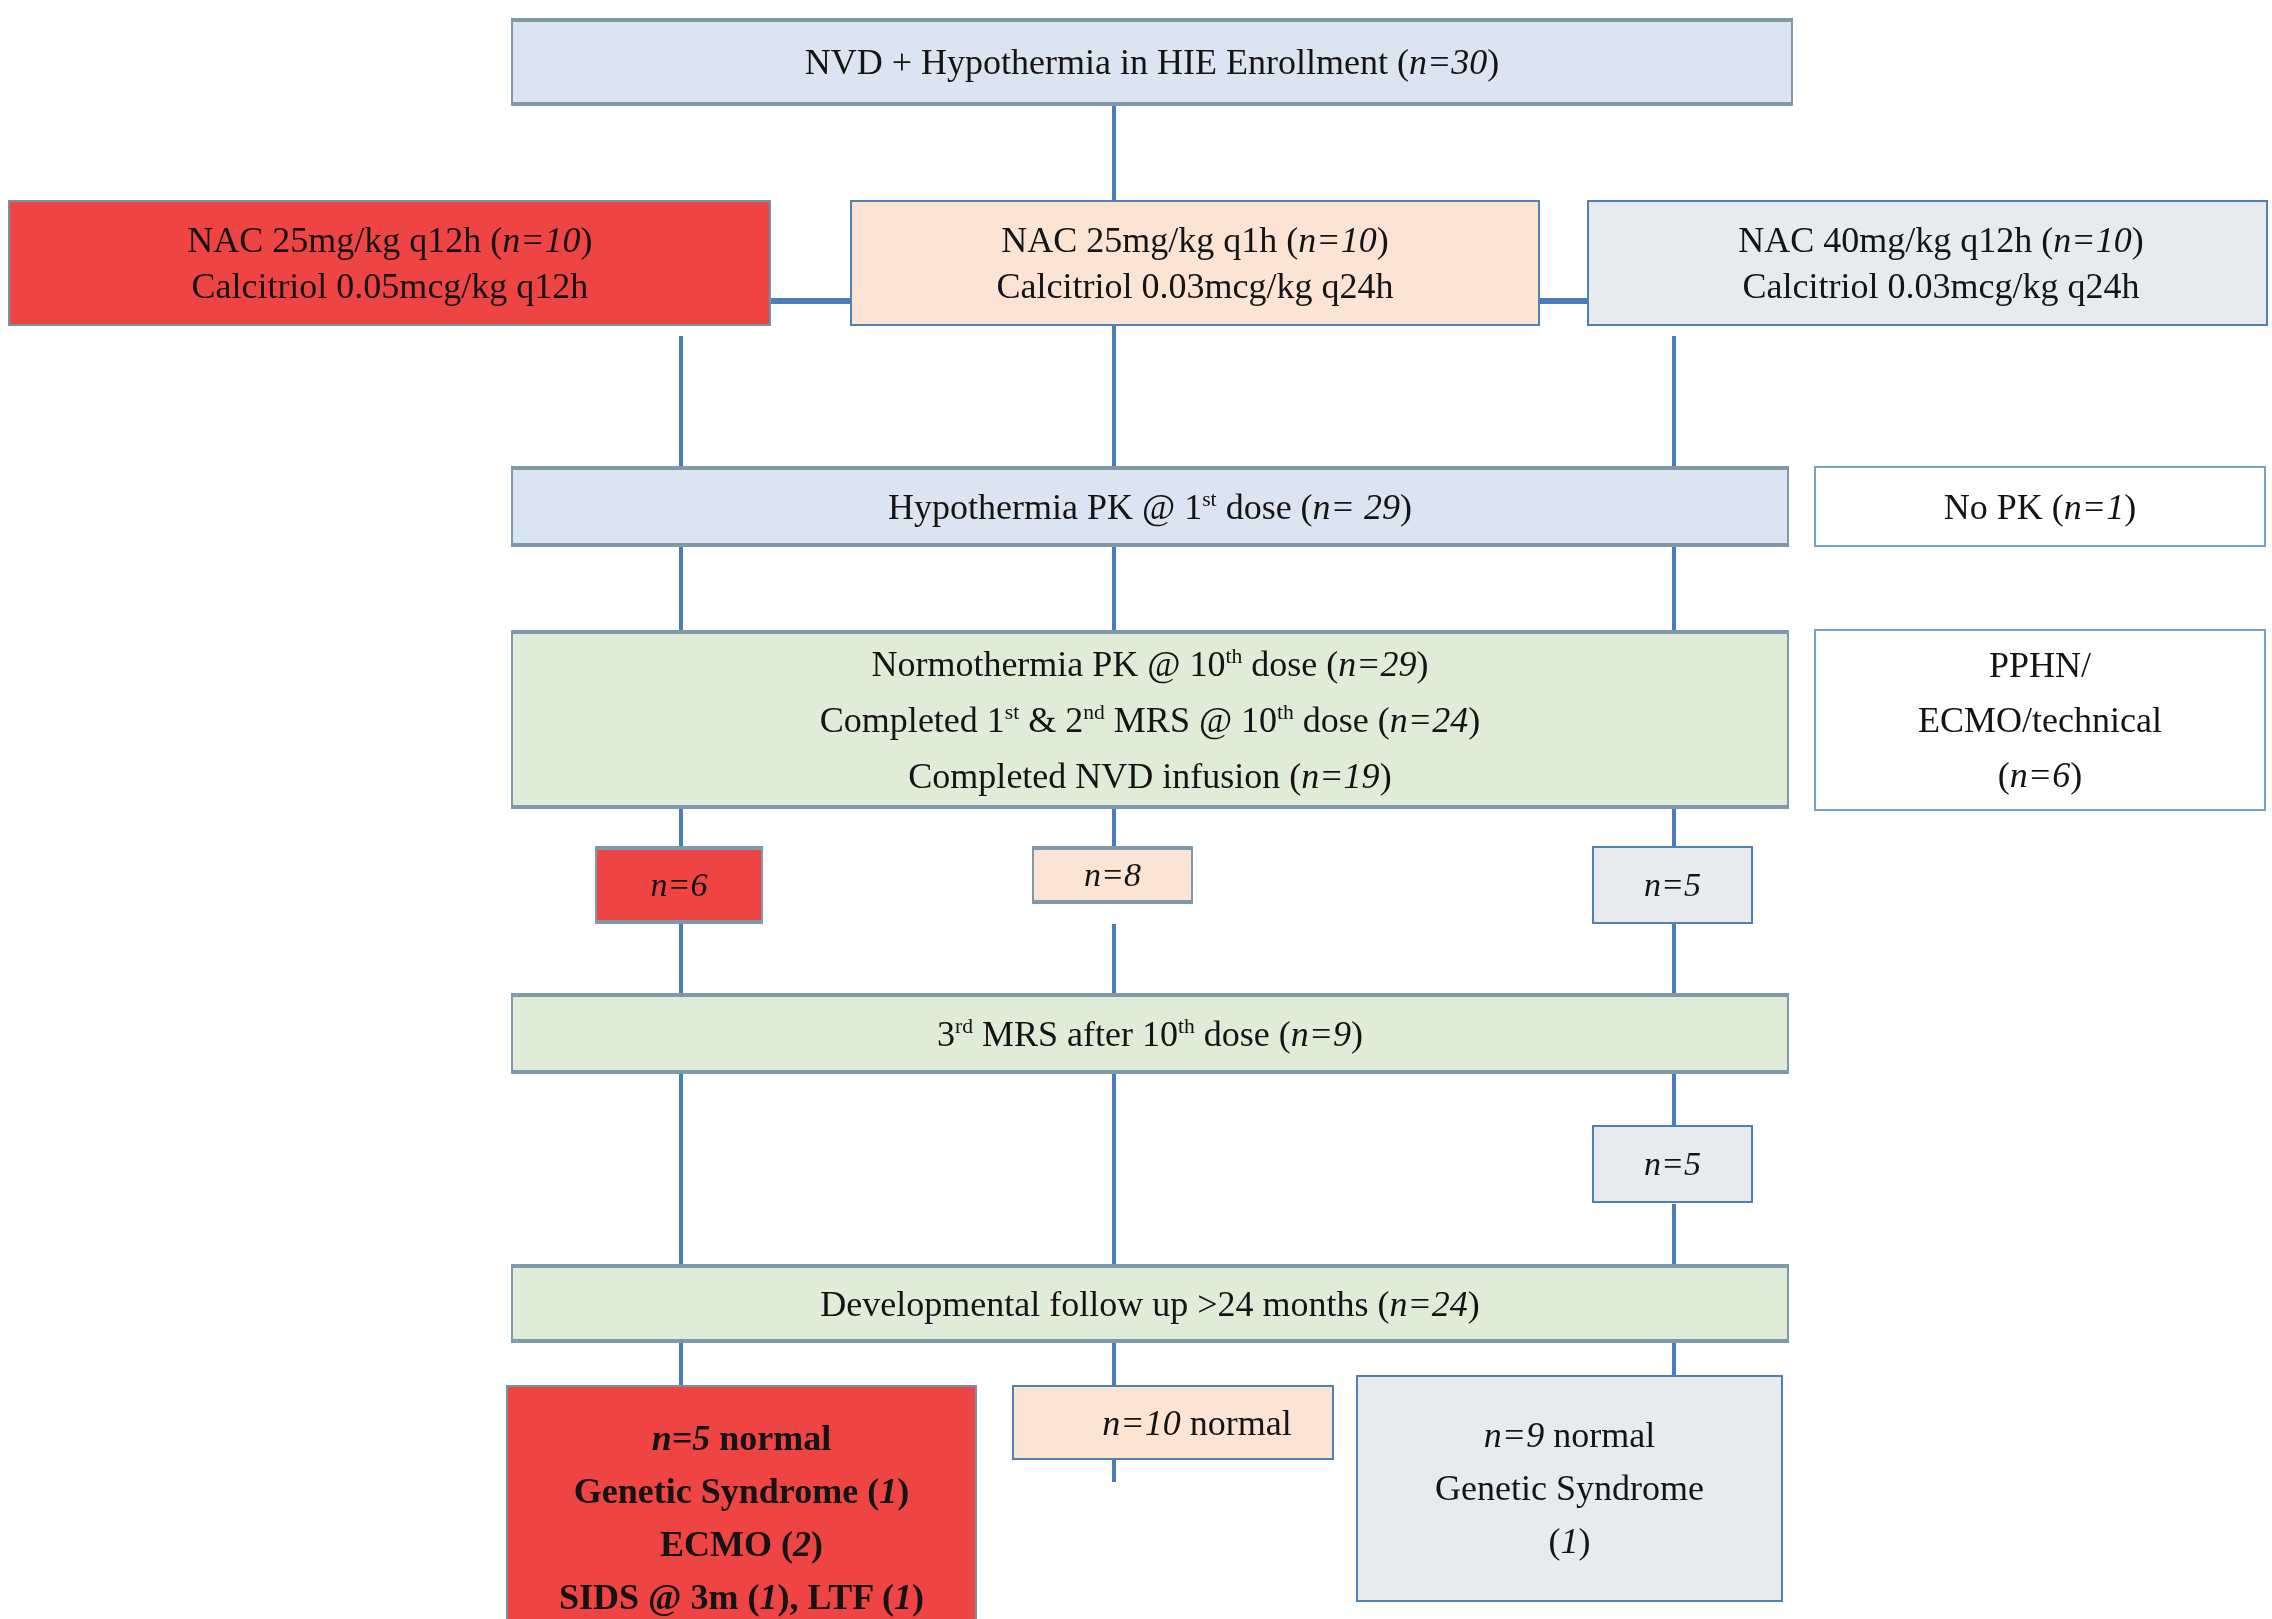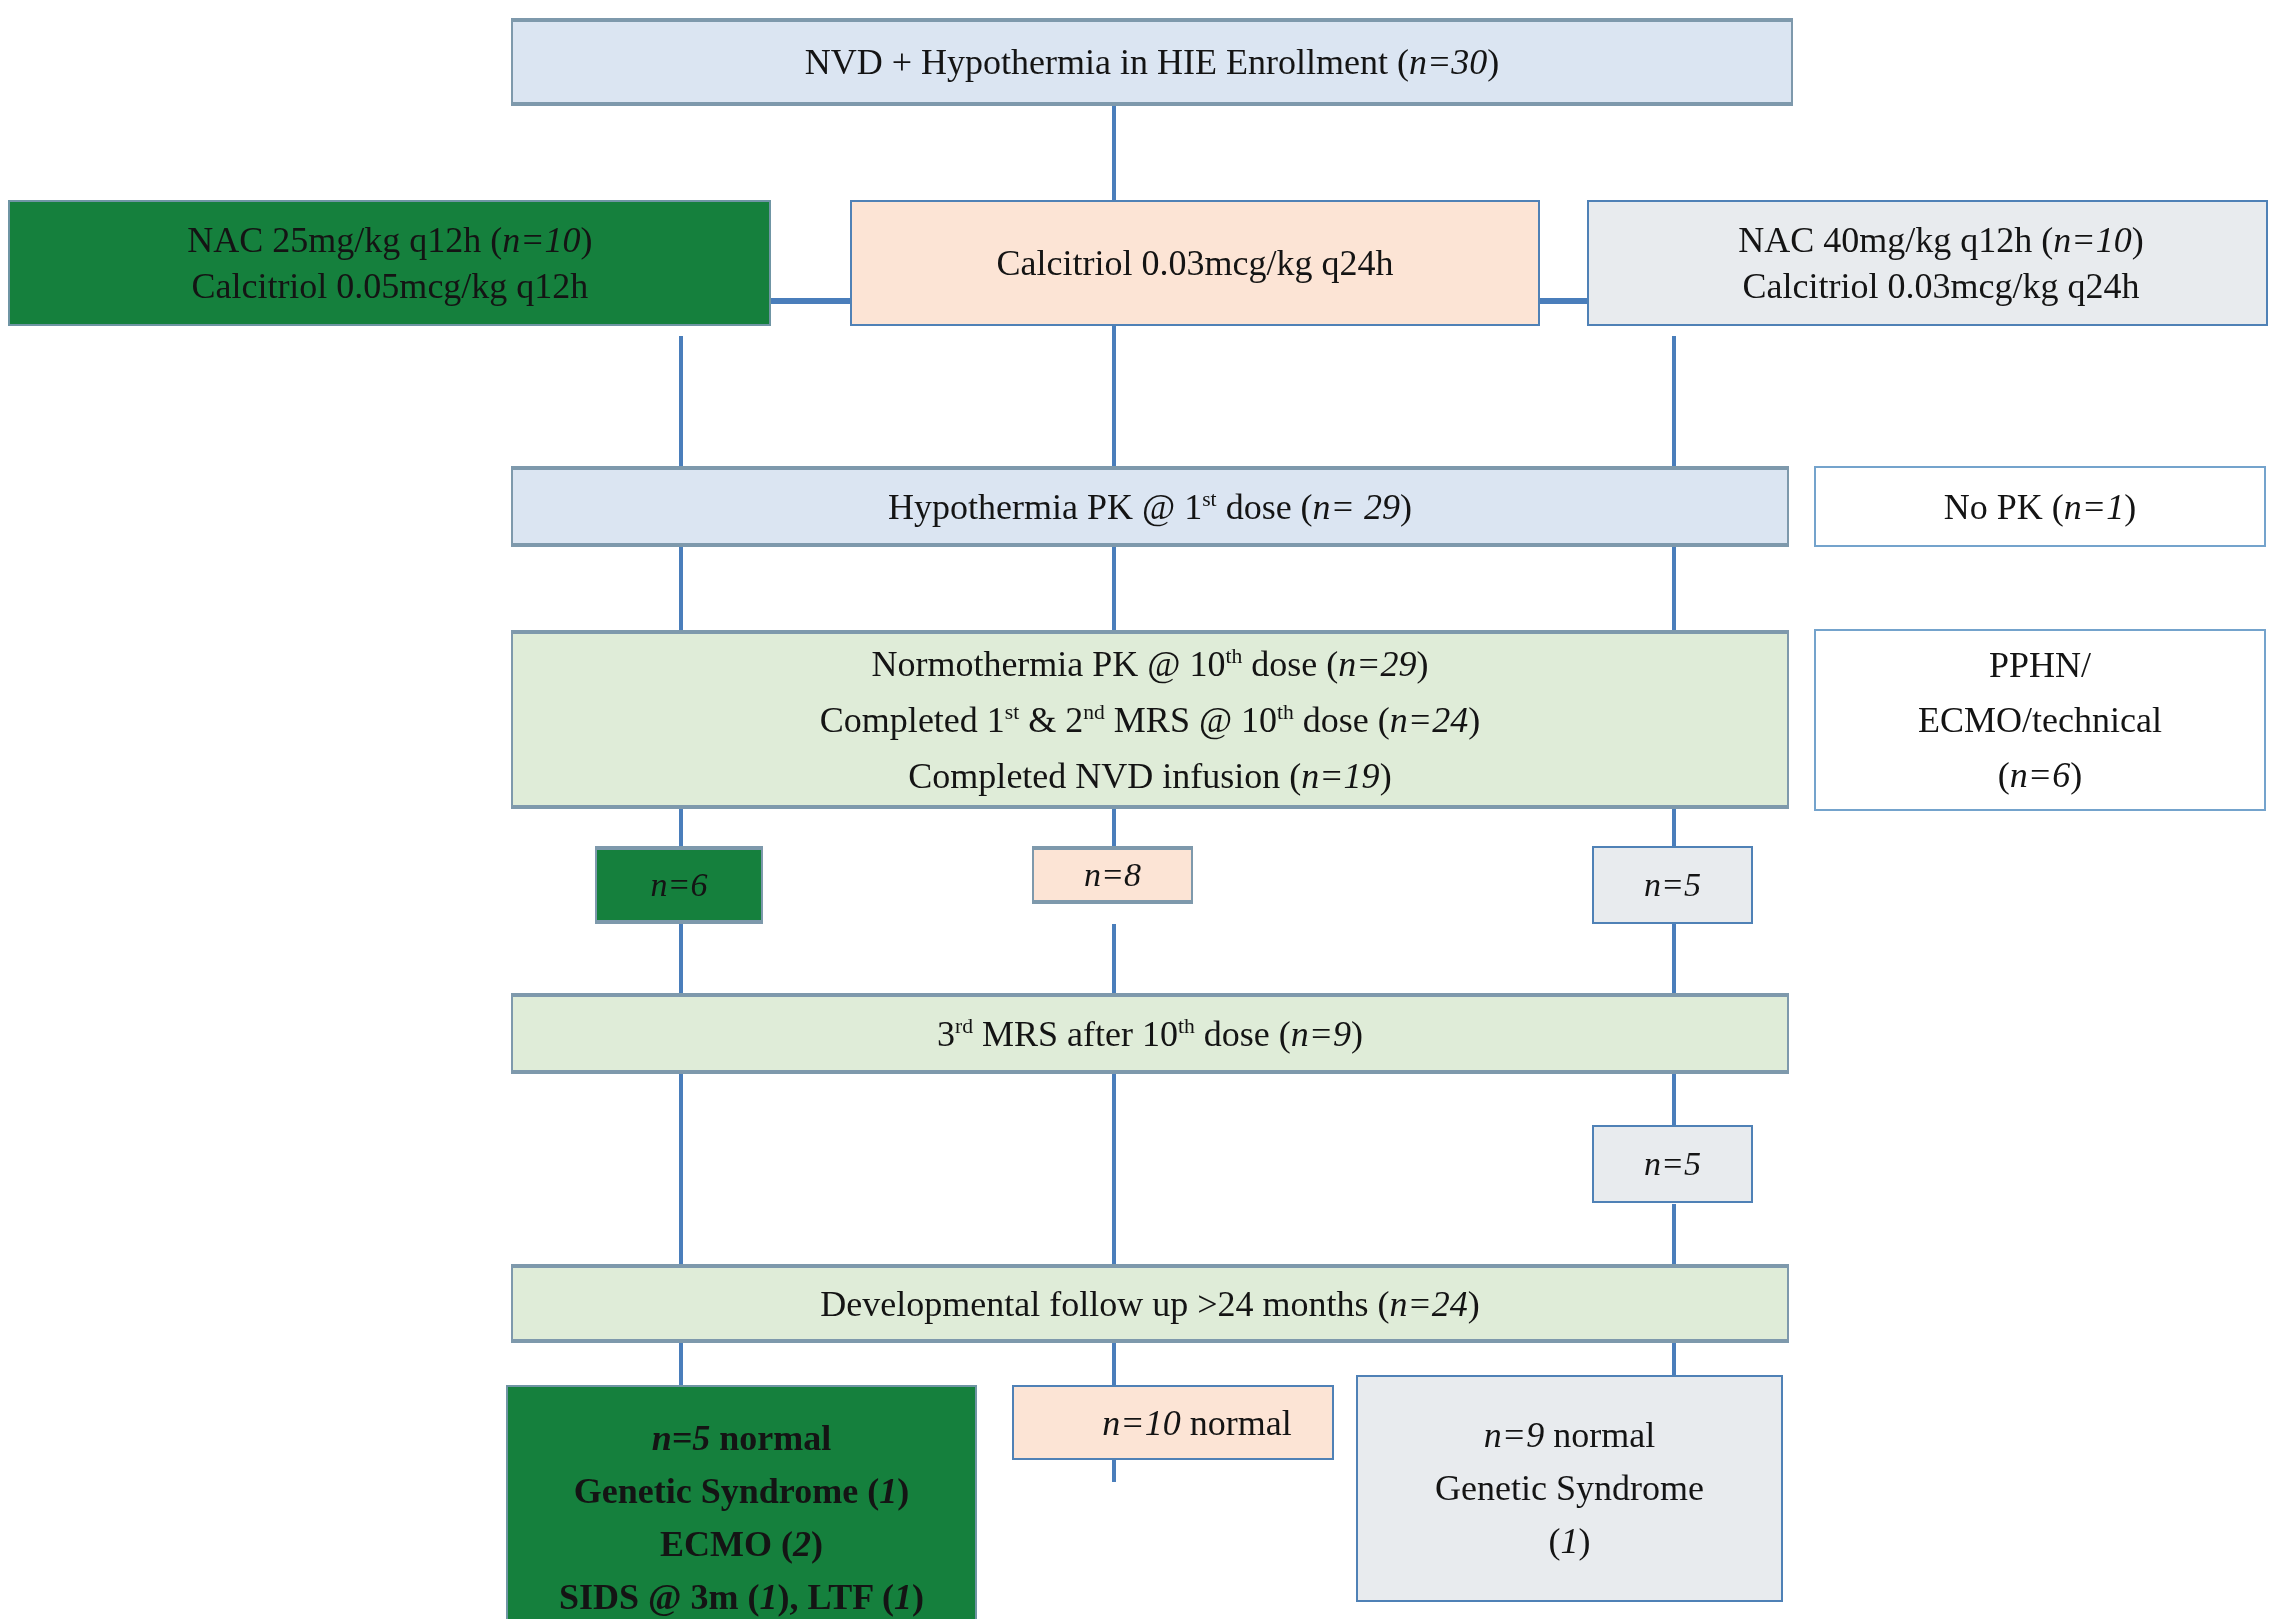--- a/index.html
+++ b/index.html
@@ -21,21 +21,21 @@
     font-size:36px;
     line-height:46px;
   }
   .banner{border-style:solid;border-width:4.9px 2.8px;}
   .plain{border-style:solid;border-width:2.8px;}
   .b-slate{border-color:#7e99ac;}
   .b-blue{border-color:#4f81b6;}
   .b-teal{border-color:#6f95a4;}
   .b-light{border-color:#74a3cc;}
   .fill-blue{background:#dbe5f2;}
-  .fill-yellow{background:#15803d;}
+  .fill-yellow{background:#ef4444;}
   .fill-peach{background:#fce4d5;}
   .fill-gray{background:#e8ebee;}
   .fill-green{background:#dfecd8;}
   .fill-white{background:#ffffff;}
   .tline{width:100%;}
   .vline,.hline{position:absolute;background:#4a7ebb;}
   .vline{width:3.5px;}
   .hline{height:5.6px;}
   i{font-style:italic;margin-top:40px;}
   sup{font-size:0.6em;line-height:0;vertical-align:super;}
@@ -80,20 +80,21 @@
   <div class="box banner b-slate fill-blue" style="left:511px;top:17.5px;width:1282px;height:88px;">
     <div class="tline"><span>NVD + Hypothermia in HIE Enrollment (</span><i>n=30</i><span>)</span></div>
   </div>
 
   <div class="box plain b-teal fill-yellow" style="left:8.4px;top:200px;width:763px;height:126px;">
     <div class="tline"><span>NAC 25mg/kg q12h (</span><i>n=10</i><span>)</span></div>
     <div class="tline">Calcitriol 0.05mcg/kg q12h</div>
   </div>
 
   <div class="box plain b-blue fill-peach" style="left:850px;top:200px;width:690px;height:126px;">
+    <div class="tline"><span>NAC 25mg/kg q1h (</span><i>n=10</i><span>)</span></div>
     <div class="tline">Calcitriol 0.03mcg/kg q24h</div>
   </div>
 
   <div class="box plain b-blue fill-gray" style="left:1587px;top:200px;width:681px;height:126px;padding-left:27px;">
     <div class="tline"><span>NAC 40mg/kg q12h (</span><i>n=10</i><span>)</span></div>
     <div class="tline">Calcitriol 0.03mcg/kg q24h</div>
   </div>
 
   <div class="box banner b-slate fill-blue" style="left:511px;top:466px;width:1278px;height:81px;">
     <div class="tline"><span>Hypothermia PK @ 1</span><sup>st</sup><span> dose (</span><i>n= 29</i><span>)</span></div>

